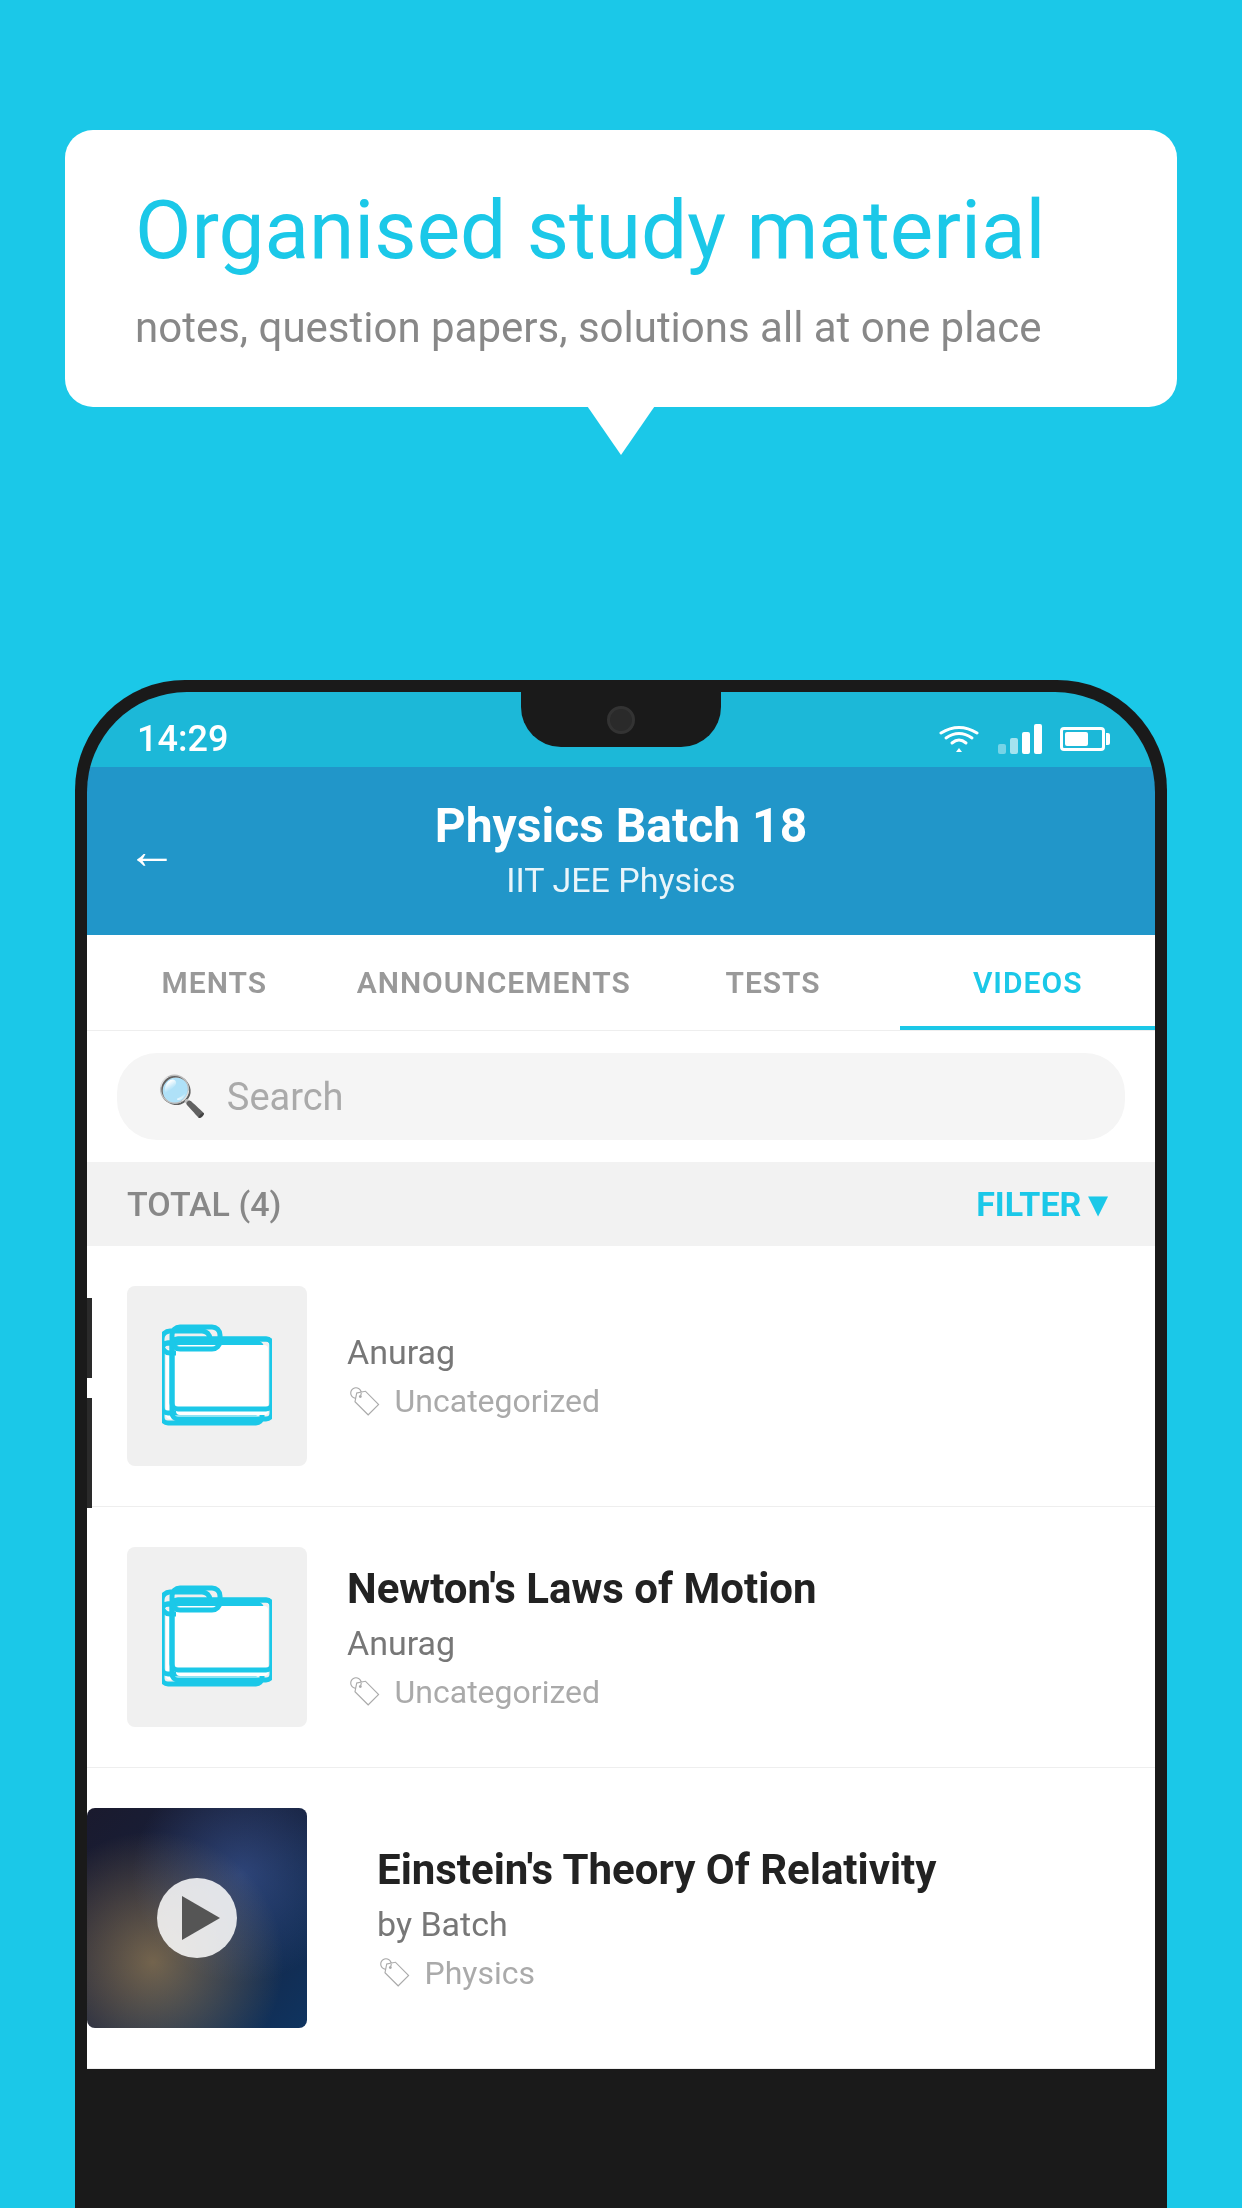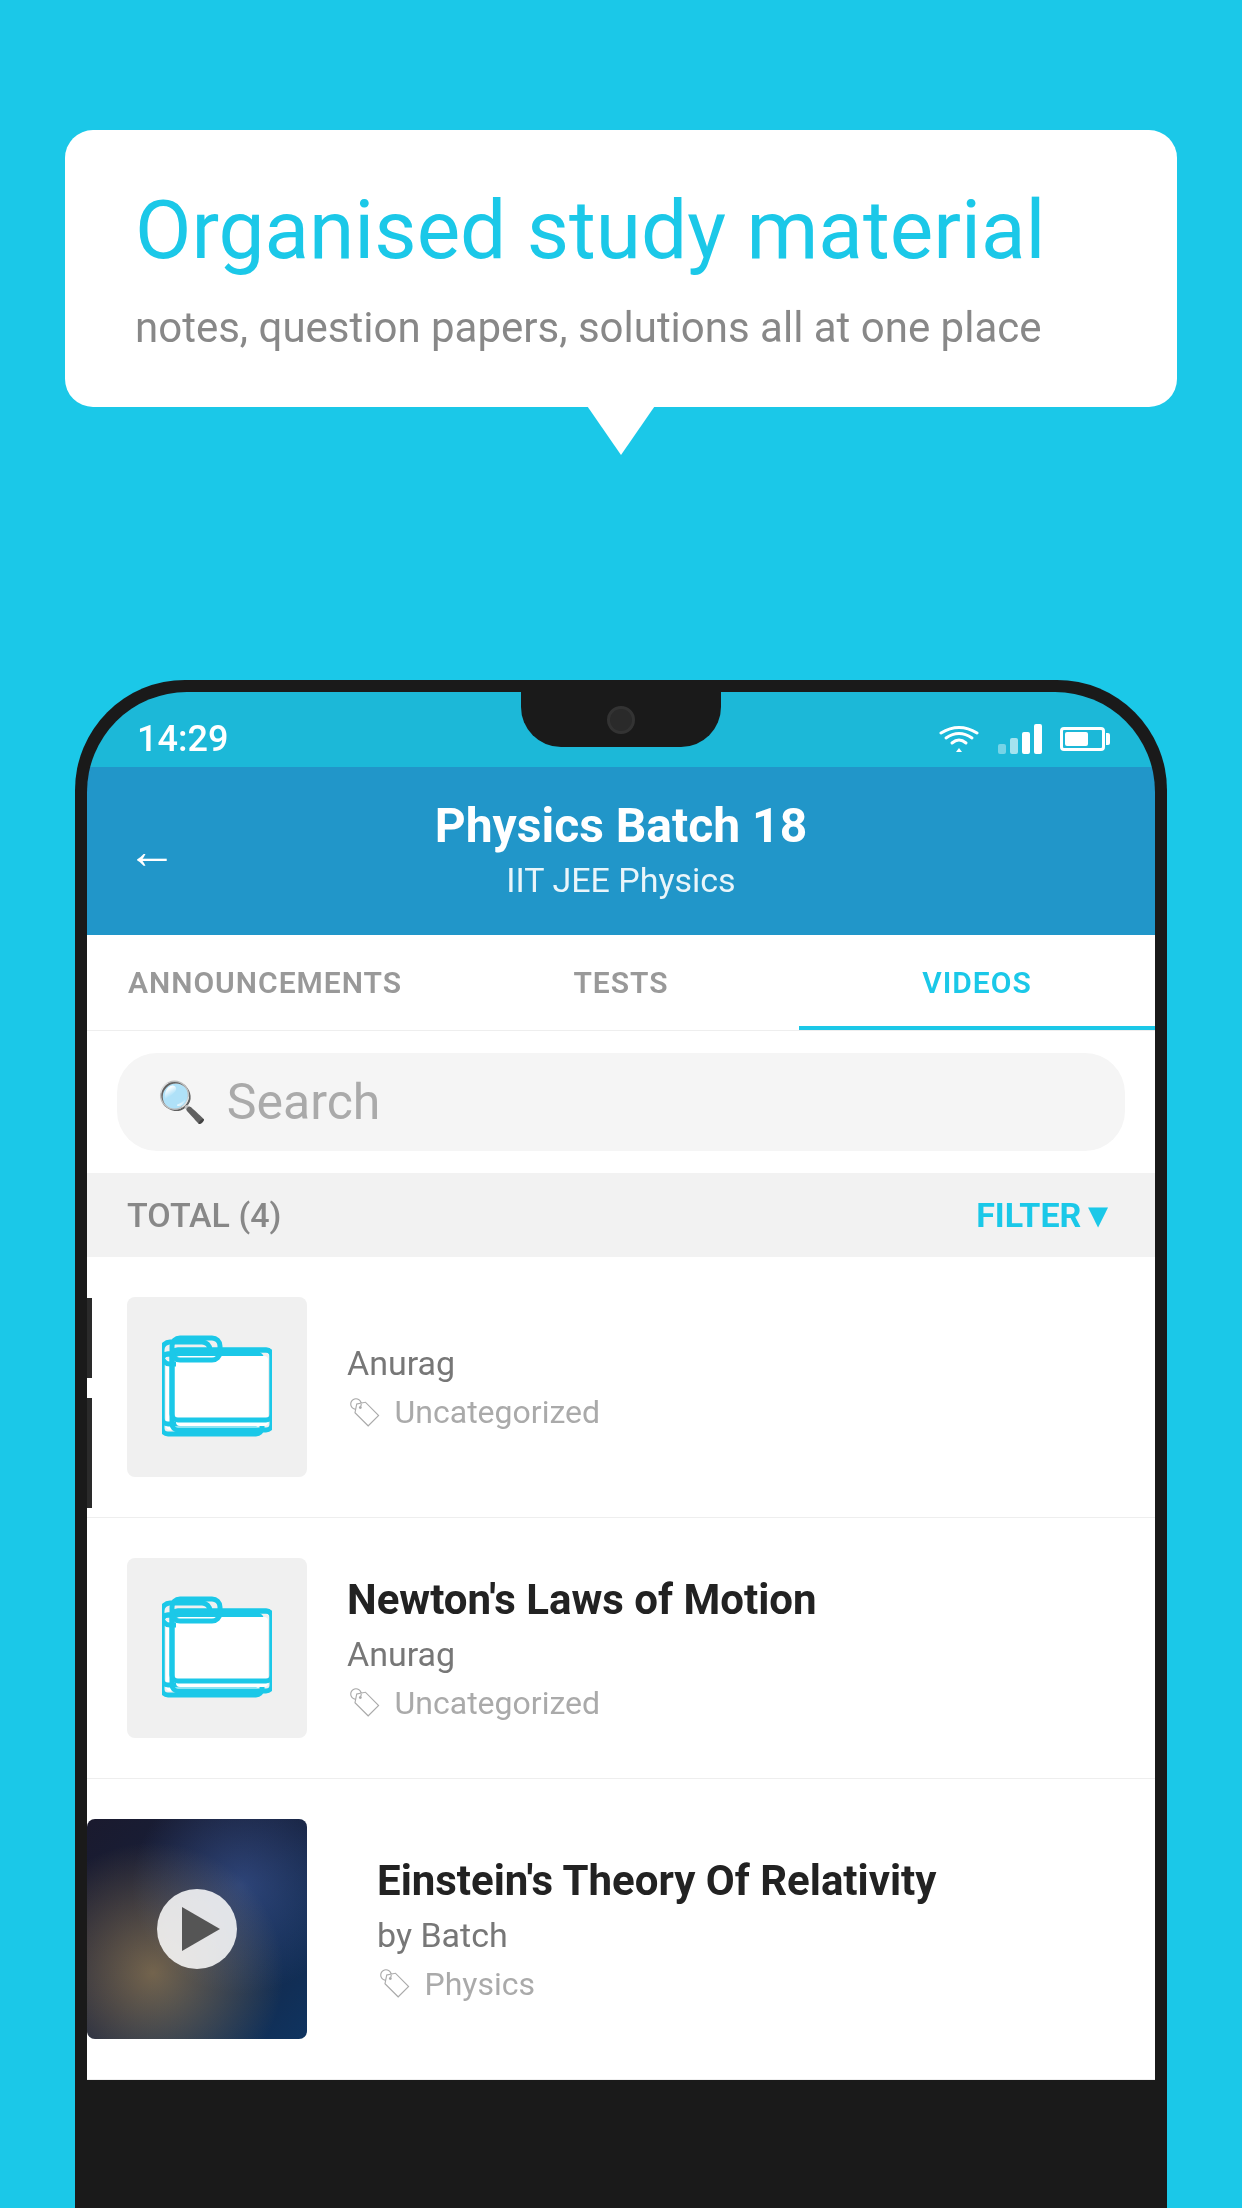--- a/index.html
+++ b/index.html
@@ -249,21 +249,21 @@
       gap: 20px;
     }
 
     .search-icon {
       color: #aaa;
       font-size: 40px;
     }
 
     .search-text {
       color: #aaa;
-      font-size: 50px;
+      font-size: 38px;
     }
 
     
     .filter-bar {
       background: #f2f2f2;
       padding: 22px 40px;
       display: flex;
       justify-content: space-between;
       align-items: center;
     }
@@ -454,20 +454,23 @@
       <div class="back-arrow">←</div>
       <div class="header-title">Physics Batch 18</div>
       <div class="header-subtitle">
         <span>IIT JEE</span>
         <span>   </span>
         <span>Physics</span>
       </div>
     </div>
 
     <div class="tab-bar">
+      <div class="tab-item">
+        <span>MENTS</span>
+      </div>
       <div class="tab-item">
         <span>ANNOUNCEMENTS</span>
       </div>
       <div class="tab-item">
         <span>TESTS</span>
       </div>
       <div class="tab-item active">
         <span>VIDEOS</span>
       </div>
     </div>

